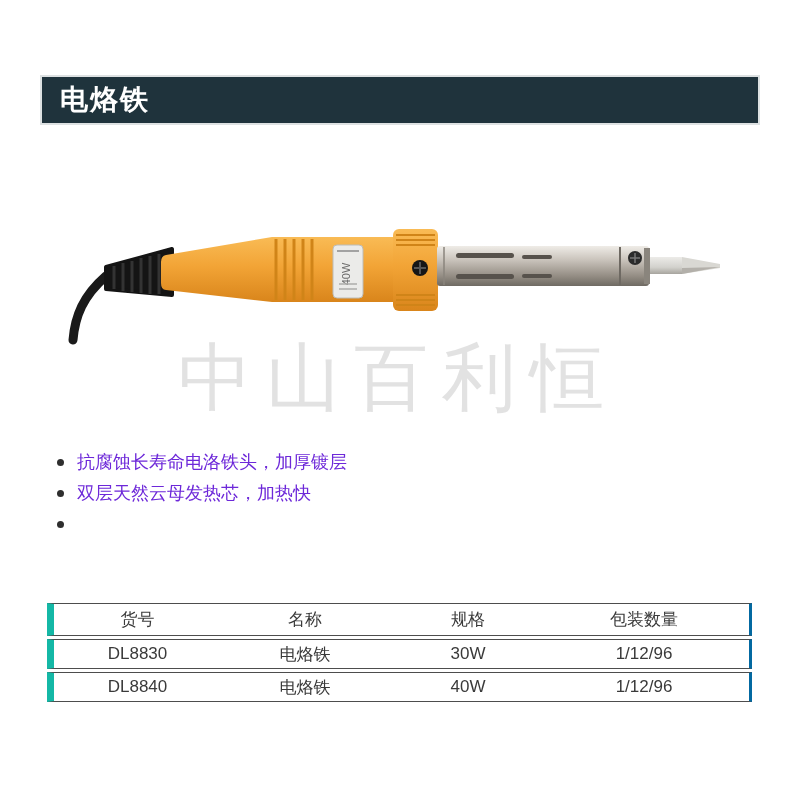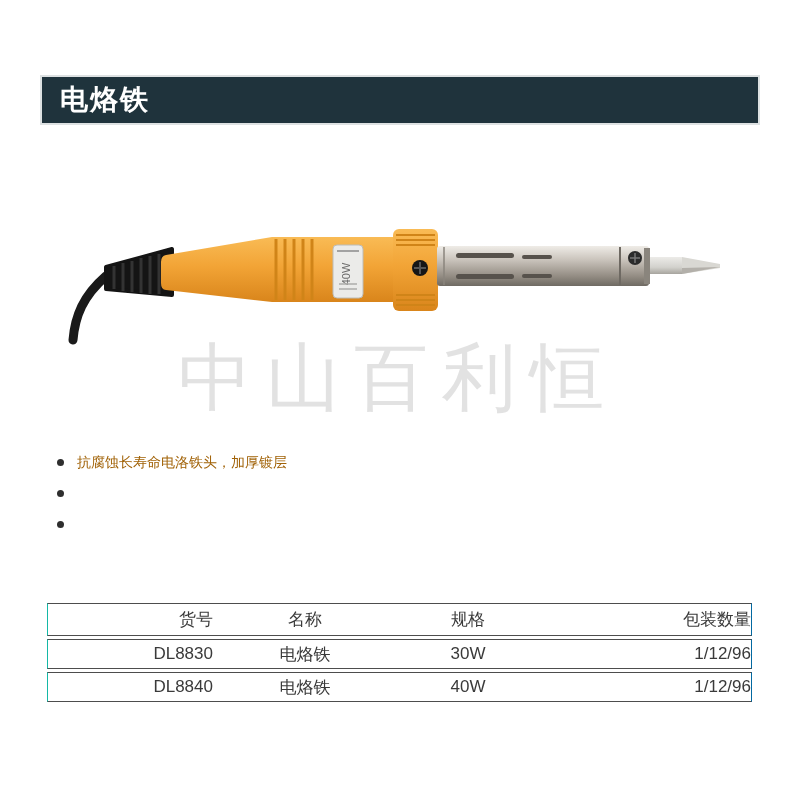--- a/index.html
+++ b/index.html
@@ -19,34 +19,34 @@
   .watermark{position:absolute;top:341px;left:50%;transform:translateX(-50%);
              font-family:Liberation Sans, sans-serif;
              font-size:74px;letter-spacing:14px;color:#e2e2e2;white-space:nowrap;
              line-height:1;user-select:none;}
 
   
   .features{position:absolute;left:57px;top:451px;width:700px;}
   .feature-item{display:flex;align-items:flex-start;height:22px;margin-bottom:9px;}
   .feature-item .dot{flex:0 0 auto;width:7px;height:7px;border-radius:50%;
                      background:#2e2e2e;margin:8px 13px 0 0;}
-  .feature-item .txt{font-size:14px;color:#a16207;line-height:22px;white-space:nowrap;}
+  .feature-item .txt{font-size:18px;color:#6d28d9;line-height:22px;white-space:nowrap;}
 
   
   .spec-table{position:absolute;left:47px;top:600px;width:705px;
               border-collapse:separate;border-spacing:0 3px;table-layout:fixed;}
   .spec-table th,.spec-table td{
       font-size:17px;color:#3a3a3a;font-weight:400;
       border-top:1px solid #4d4d4d;border-bottom:1px solid #4d4d4d;
       background:#ffffff;padding:0;}
   .spec-table th{height:31px;}
   .spec-table td{height:28px;}
   .spec-table th:first-child,.spec-table td:first-child{
-      border-left:1px solid #14b8a6;text-align:right;padding-left:8px;}
-  .spec-table th:last-child,.spec-table td:last-child{border-right:1px solid #0369a1;text-align:right;}
+      border-left:7px solid #14b8a6;text-align:center;padding-left:8px;}
+  .spec-table th:last-child,.spec-table td:last-child{border-right:3px solid #0369a1;}
   .spec-table .c{text-align:center;}
 </style>
 </head>
 <body>
 
 <div id="screen">
 
   <div class="header-bar">
     <span class="title">电烙铁</span>
   </div>
@@ -138,20 +138,21 @@
 
   <div class="watermark">中山百利恒</div>
 
   <div class="features">
     <div class="feature-item">
       <span class="dot"></span>
       <span class="txt">抗腐蚀长寿命电洛铁头，加厚镀层</span>
     </div>
     <div class="feature-item">
       <span class="dot"></span>
+      <span class="txt">双层天然云母发热芯，加热快</span>
     </div>
     <div class="feature-item">
       <span class="dot"></span>
     </div>
   </div>
 
   <table class="spec-table">
     <colgroup>
         <col style="width:166px">
         <col style="width:184px">

